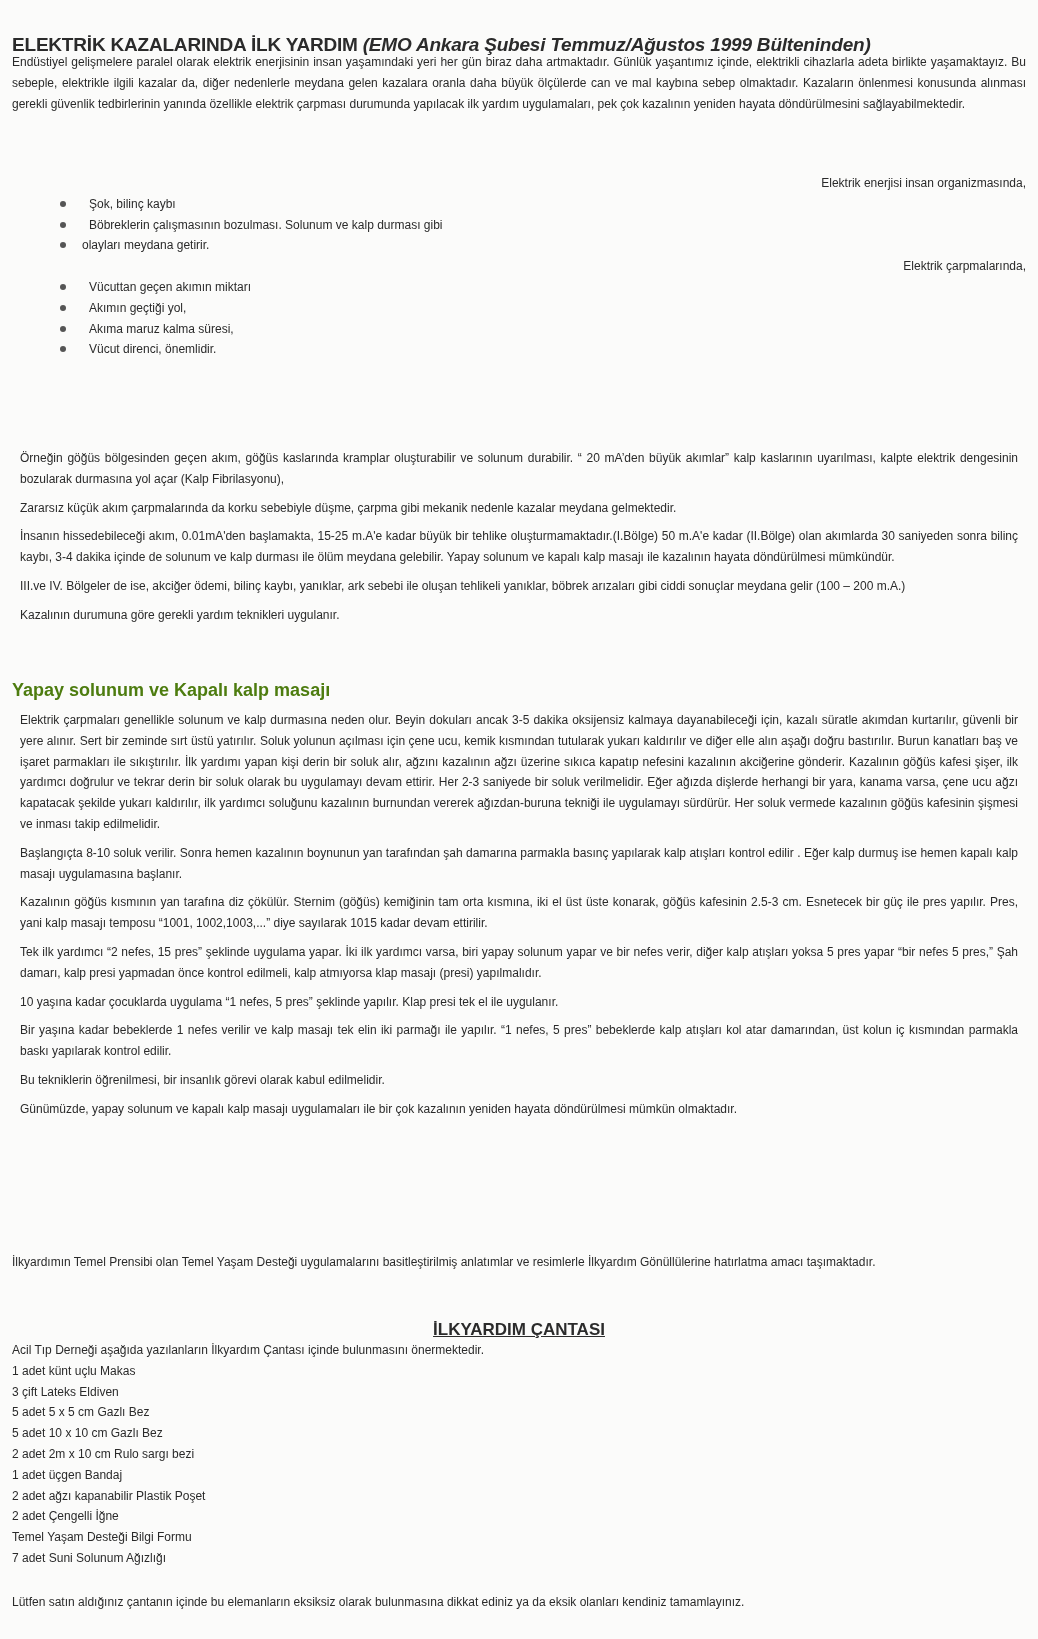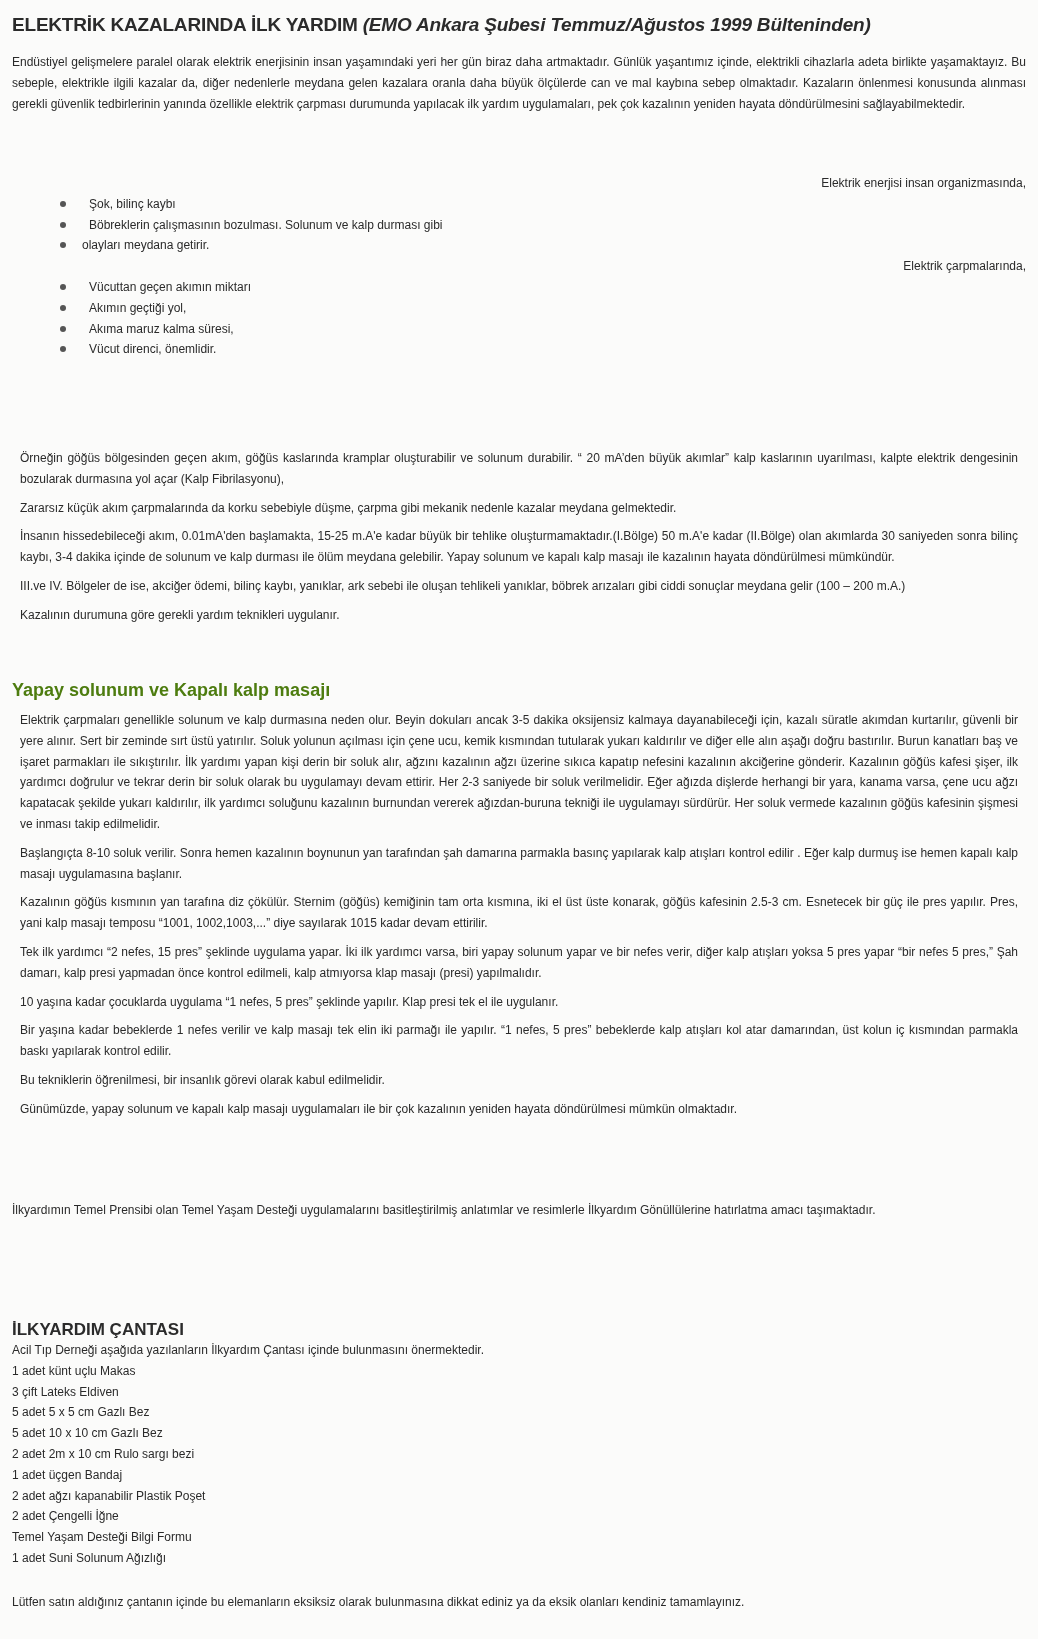--- a/index.html
+++ b/index.html
@@ -15,21 +15,21 @@
   }
   .page {
     position: absolute;
     left: 12px;
     top: 0;
     width: 1016px;
   }
   .title {
     position: absolute;
     left: 0;
-    top: 14px;
+    top: 34px;
     font-size: 19px;
     font-weight: bold;
     letter-spacing: -0.2px;
     white-space: nowrap;
     color: #2b2b2b;
   }
   .title .sub { font-style: italic; }
   .block {
     position: absolute;
     left: 0;
@@ -64,22 +64,24 @@
     width: 6px;
     height: 6px;
     border-radius: 50%;
     background: #555;
   }
   ul.bullets li.indent-less { padding-left: 70px; }
   .center-head {
     position: absolute;
     left: 0;
     width: 1014px;
+    text-align: center;
     font-size: 17px;
     font-weight: bold;
+    text-decoration: underline;
     color: #2b2b2b;
   }
 </style>
 </head>
 <body>
 
 <div class="page">
 
   <div class="title">
     <span>ELEKTRİK KAZALARINDA İLK YARDIM </span><span class="sub">(EMO Ankara Şubesi Temmuz/Ağustos 1999 Bülteninden)</span>
@@ -117,37 +119,37 @@
     <p class="p">Elektrik çarpmaları genellikle solunum ve kalp durmasına neden  olur. Beyin dokuları ancak 3-5 dakika oksijensiz kalmaya dayanabileceği için, kazalı süratle akımdan kurtarılır, güvenli bir yere alınır. Sert bir zeminde sırt üstü yatırılır. Soluk yolunun açılması için çene ucu, kemik kısmından tutularak yukarı kaldırılır ve diğer elle alın aşağı doğru bastırılır. Burun kanatları baş ve işaret parmakları ile sıkıştırılır. İlk yardımı yapan kişi derin bir soluk alır, ağzını kazalının ağzı üzerine sıkıca kapatıp nefesini kazalının akciğerine gönderir. Kazalının göğüs kafesi  şişer, ilk yardımcı doğrulur ve tekrar derin bir soluk olarak bu uygulamayı devam ettirir. Her 2-3 saniyede bir soluk verilmelidir. Eğer ağızda dişlerde herhangi bir yara, kanama varsa, çene ucu ağzı kapatacak şekilde yukarı kaldırılır, ilk yardımcı soluğunu kazalının burnundan vererek ağızdan-buruna tekniği ile uygulamayı sürdürür. Her soluk vermede kazalının göğüs kafesinin şişmesi ve inması takip edilmelidir.</p>
     <p class="p">Başlangıçta 8-10 soluk verilir. Sonra hemen kazalının boynunun yan tarafından şah damarına parmakla basınç yapılarak kalp atışları kontrol edilir . Eğer kalp durmuş ise hemen kapalı kalp masajı uygulamasına başlanır.</p>
     <p class="p">Kazalının göğüs kısmının yan tarafına diz çökülür. Sternim (göğüs) kemiğinin tam orta kısmına, iki el üst üste konarak, göğüs kafesinin 2.5-3 cm. Esnetecek bir güç ile pres yapılır. Pres, yani kalp masajı temposu “1001, 1002,1003,...” diye sayılarak 1015 kadar devam ettirilir.</p>
     <p class="p">Tek ilk yardımcı “2 nefes, 15 pres” şeklinde uygulama yapar. İki ilk yardımcı varsa, biri yapay solunum yapar ve bir nefes verir, diğer kalp atışları yoksa 5 pres yapar “bir nefes 5 pres,” Şah damarı, kalp presi yapmadan önce kontrol edilmeli, kalp atmıyorsa klap masajı (presi) yapılmalıdır.</p>
     <p class="p">10 yaşına kadar çocuklarda uygulama “1 nefes, 5 pres” şeklinde yapılır. Klap presi tek el ile uygulanır.</p>
     <p class="p">Bir yaşına kadar bebeklerde 1 nefes verilir ve kalp masajı tek elin iki parmağı ile yapılır. “1 nefes, 5 pres” bebeklerde kalp atışları kol atar damarından, üst kolun iç kısmından parmakla  baskı yapılarak kontrol edilir.</p>
     <p class="p">Bu tekniklerin öğrenilmesi, bir insanlık görevi olarak kabul edilmelidir.</p>
     <p class="p">Günümüzde, yapay solunum ve kapalı kalp masajı uygulamaları ile bir çok kazalının yeniden hayata döndürülmesi mümkün olmaktadır.</p>
   </div>
 
-  <div class="block" style="top:1200px;">
+  <div class="block" style="top:1252px;">
     <span>İlkyardımın Temel Prensibi olan </span><span class="bold">Temel Yaşam Desteği</span><span> uygulamalarını basitleştirilmiş anlatımlar ve resimlerle İlkyardım Gönüllülerine hatırlatma amacı taşımaktadır.</span>
   </div>
 
   <div class="center-head" style="top:1320px;">İLKYARDIM ÇANTASI</div>
 
   <div class="block" style="top:1340px;">
     <div>Acil Tıp Derneği aşağıda yazılanların İlkyardım Çantası içinde bulunmasını önermektedir.</div>
     <div>
       <div>1 adet künt uçlu Makas</div>
       <div>3 çift Lateks Eldiven</div>
       <div>5 adet 5 x 5 cm Gazlı Bez</div>
       <div>5 adet 10 x 10 cm Gazlı Bez</div>
       <div>2 adet 2m x 10 cm Rulo sargı bezi</div>
       <div>1 adet üçgen Bandaj</div>
       <div>2 adet ağzı kapanabilir Plastik Poşet</div>
       <div>2 adet Çengelli İğne</div>
       <div>Temel Yaşam Desteği Bilgi Formu</div>
-      <div>1 adet Suni Solunum Ağızlığı</div>
+      <div>7 adet Suni Solunum Ağızlığı</div>
     </div>
   </div>
 
   <div class="block" style="top:1592px;">Lütfen satın aldığınız çantanın içinde bu elemanların eksiksiz olarak bulunmasına dikkat ediniz ya da eksik olanları kendiniz tamamlayınız.</div>
 
 </div>
 
 </body></html>

